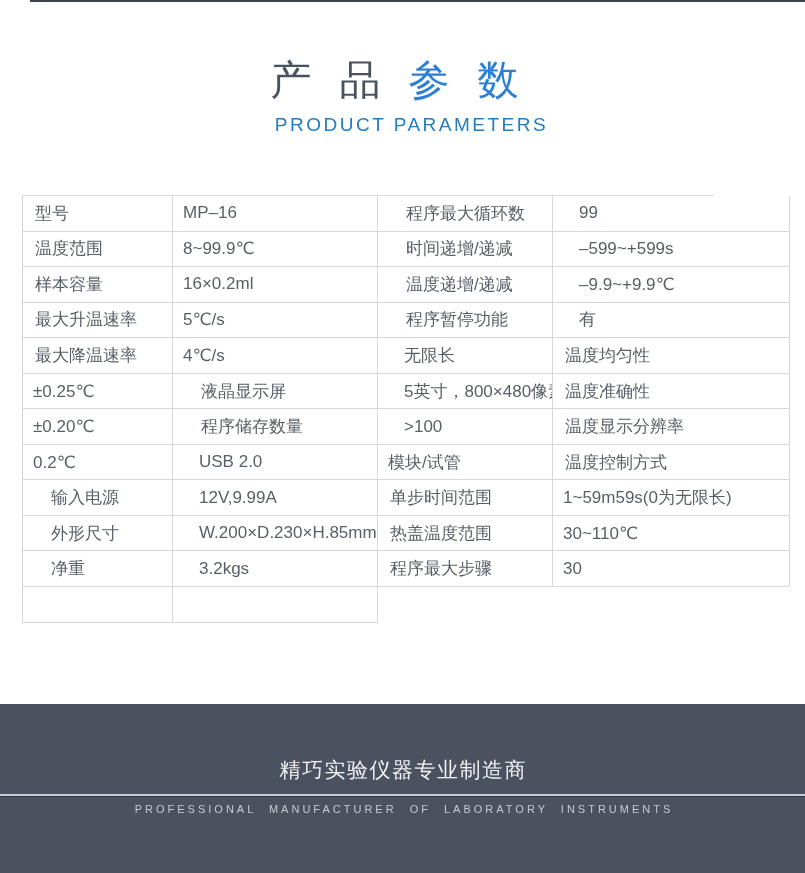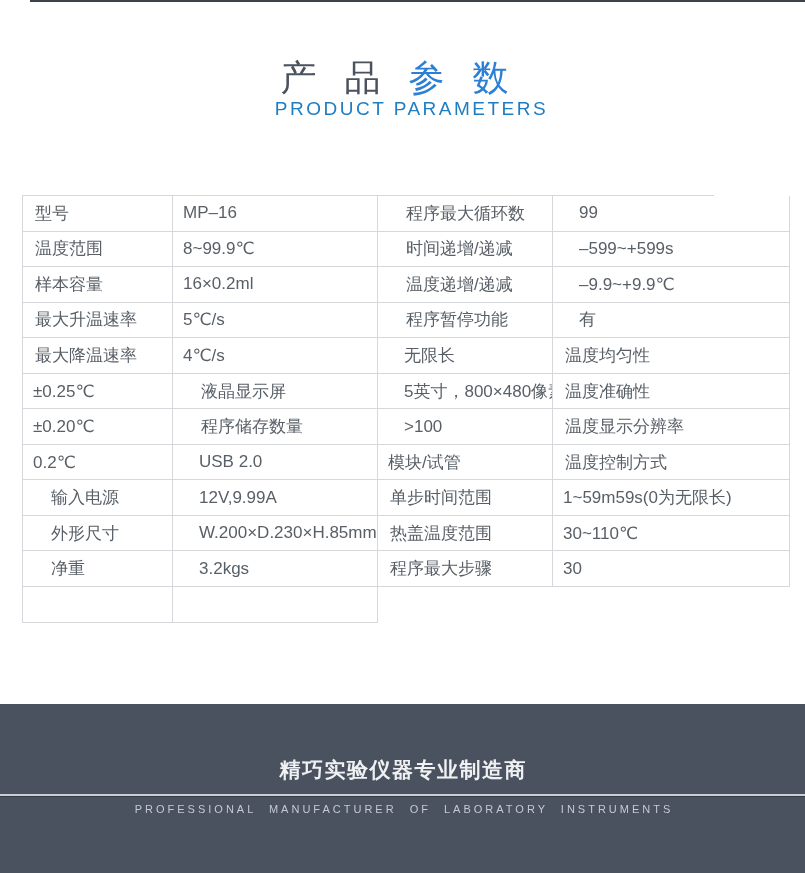--- a/index.html
+++ b/index.html
@@ -13,27 +13,28 @@
 
   
   .top-hairline {
     position: absolute; top: 0; left: 30px; right: 0;
     height: 2px; background: #3c414b;
   }
 
   
   .header { position: absolute; top: 58px; left: 0; width: 100%; text-align: center; }
   .title {
-    font-size: 36px; font-weight: 300; line-height: 1.1;
+    font-size: 41px; font-weight: 300; line-height: 1.1;
     letter-spacing: 28px; padding-left: 12px;
     white-space: nowrap;
   }
   .title .t-dark  { color: #49525e; }
   .title .t-blue  { color: #2b7fd4; }
   .subtitle {
+    margin-top: 11px;
     font-size: 19px; font-weight: 400;
     letter-spacing: 2.5px; padding-left: 18px;
     color: #1f7dc2;
     white-space: nowrap;
   }
 
   
   .spec-table {
     position: absolute; top: 195px; left: 22px;
     width: 692px;
@@ -58,21 +59,21 @@
 
   
   .footer {
     position: absolute; left: 0; top: 704px;
     width: 100%; height: 169px;
     background: #4a515f;
   }
   .footer-cn {
     padding-top: 52px;
     text-align: center;
-    font-size: 21px; font-weight: 700;
+    font-size: 21px; font-weight: 400;
     letter-spacing: 1.5px; padding-left: 1.5px;
     color: #eff1f3;
     white-space: nowrap;
   }
   .footer-divider {
     margin-top: 10px;
     height: 2px; width: 100%;
     background: #c9ced5;
     box-shadow: 0 1px 0 rgba(25, 30, 40, 0.45);
   }

